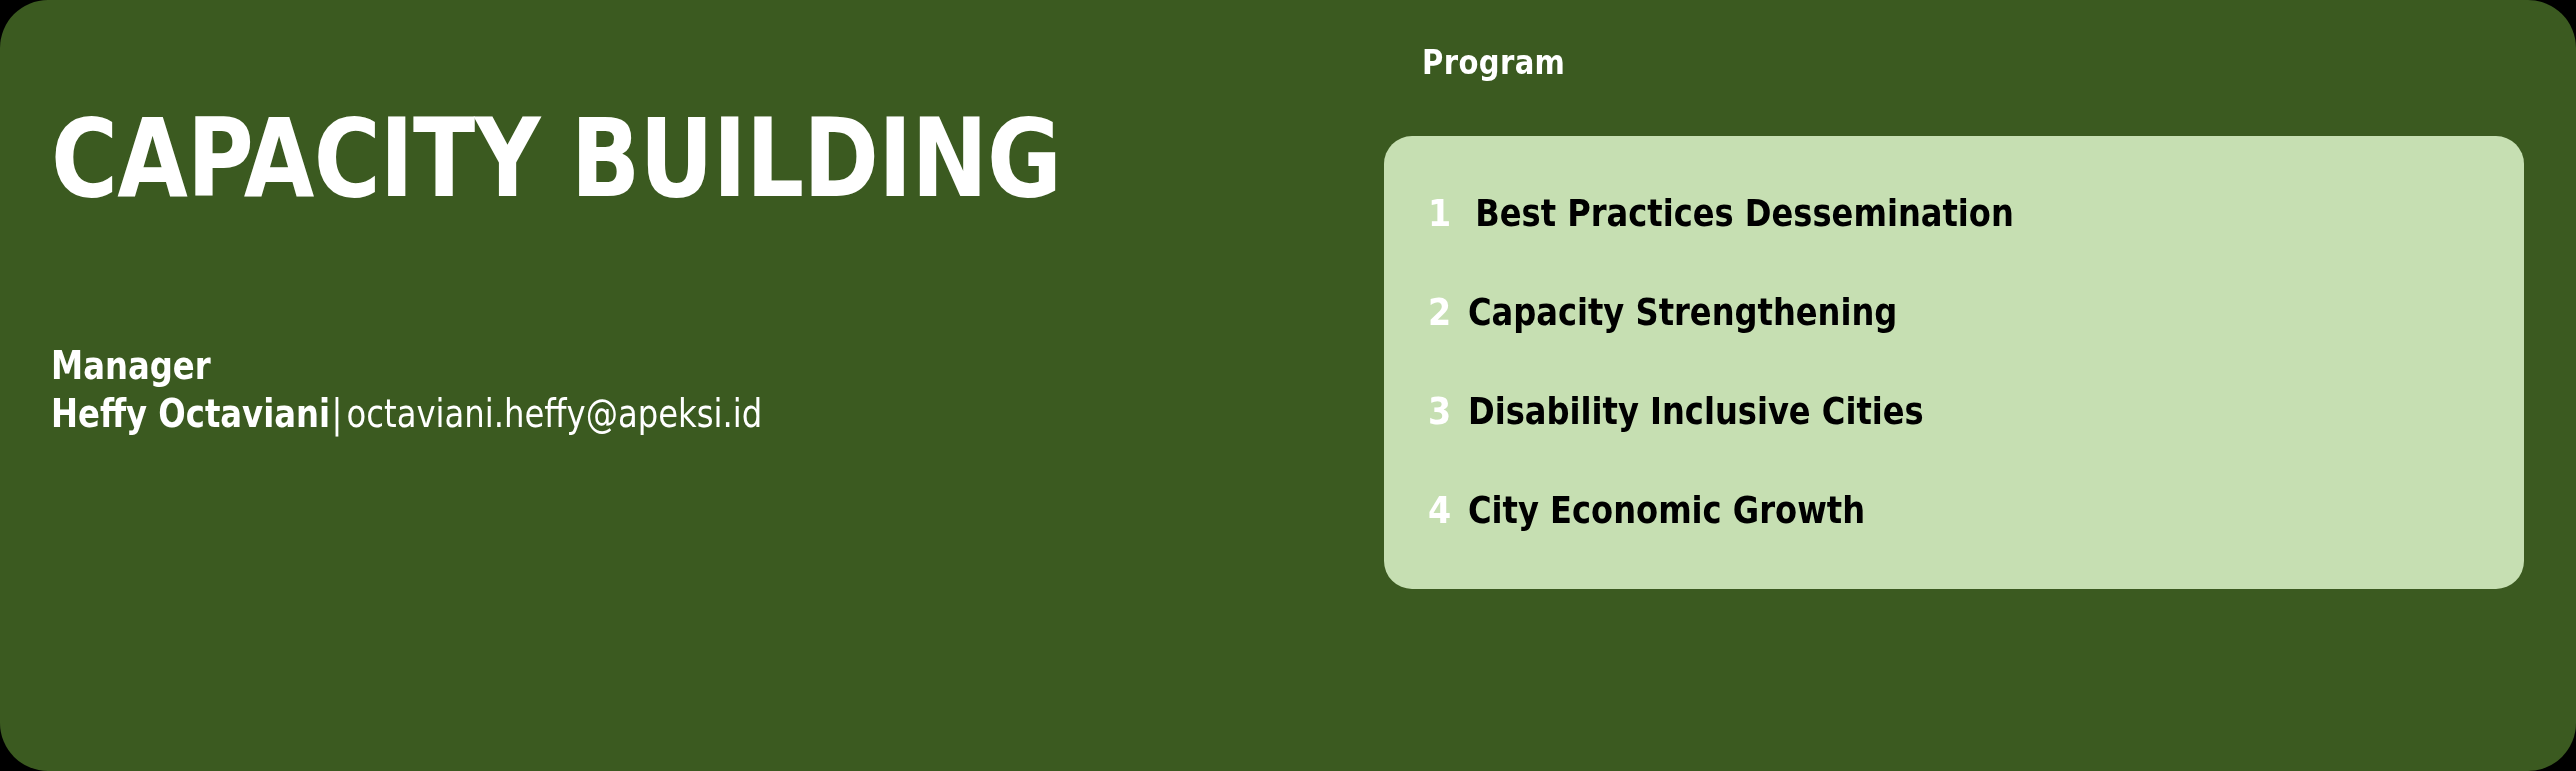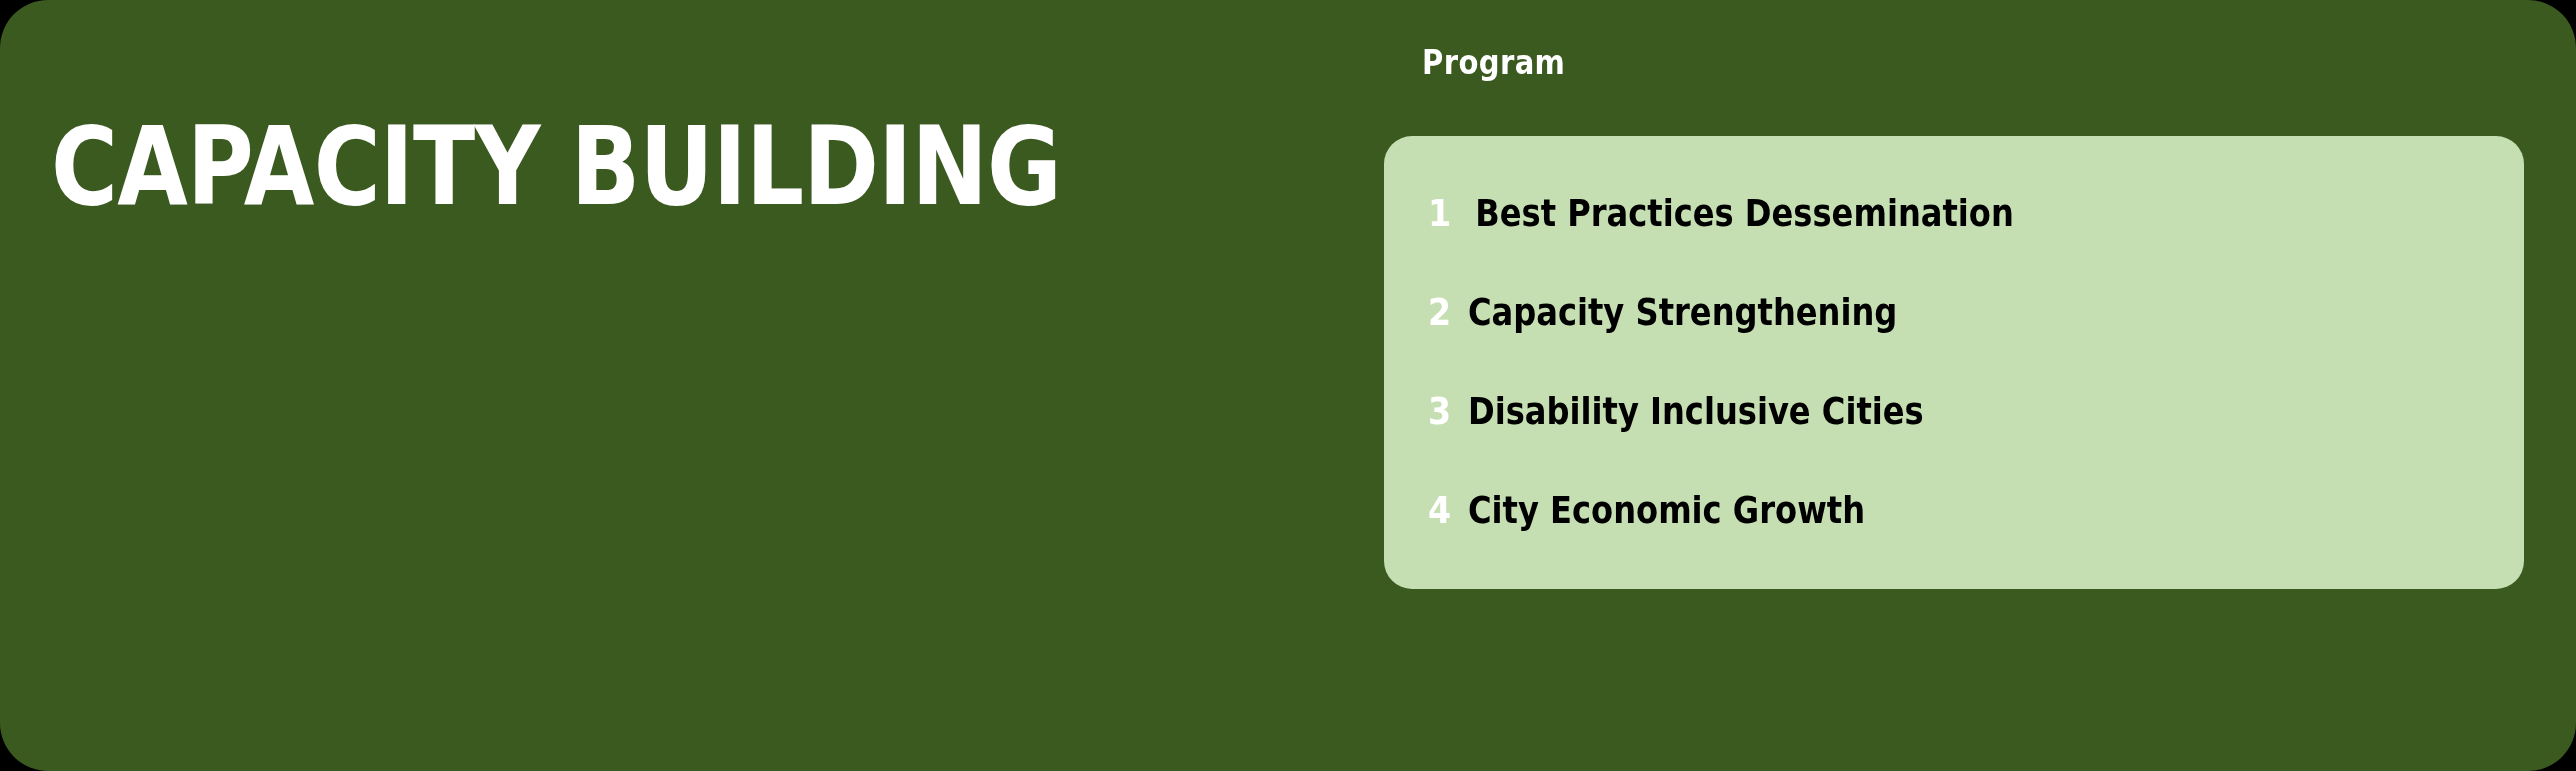--- a/index.html
+++ b/index.html
@@ -24,21 +24,21 @@
     box-sizing: border-box;
     background: #3B5A20;
     border-radius: 48px;
     overflow: hidden;
   }
 
   
   #left-column {
     position: absolute;
     left: 51px;
-    top: 8px;
+    top: 0;
     width: 1311px;
     height: 545px;
   }
 
   #page-title {
     position: absolute;
     left: 0;
     top: 31px;
     color: #FFFFFF;
     font-family: "Liberation Sans Narrow", "DejaVu Sans Condensed", "Liberation Sans", sans-serif;
@@ -166,20 +166,26 @@
 </style>
 </head>
 <body>
 
 <div id="card">
 
   <div id="left-column">
 
     <h1 id="page-title">CAPACITY BUILDING</h1>
 
+    <div id="contact-block">
+      <div id="manager-role">Manager</div>
+      <div id="manager-line">
+        <span id="manager-name">Heffy Octaviani</span><span id="manager-separator">|</span><span id="manager-email">octaviani.heffy@apeksi.id</span>
+      </div>
+    </div>
 
   </div>
 
   <div id="right-column">
 
     <div id="program-label">Program</div>
 
     <div id="program-panel">
       <ul id="program-list">
 

